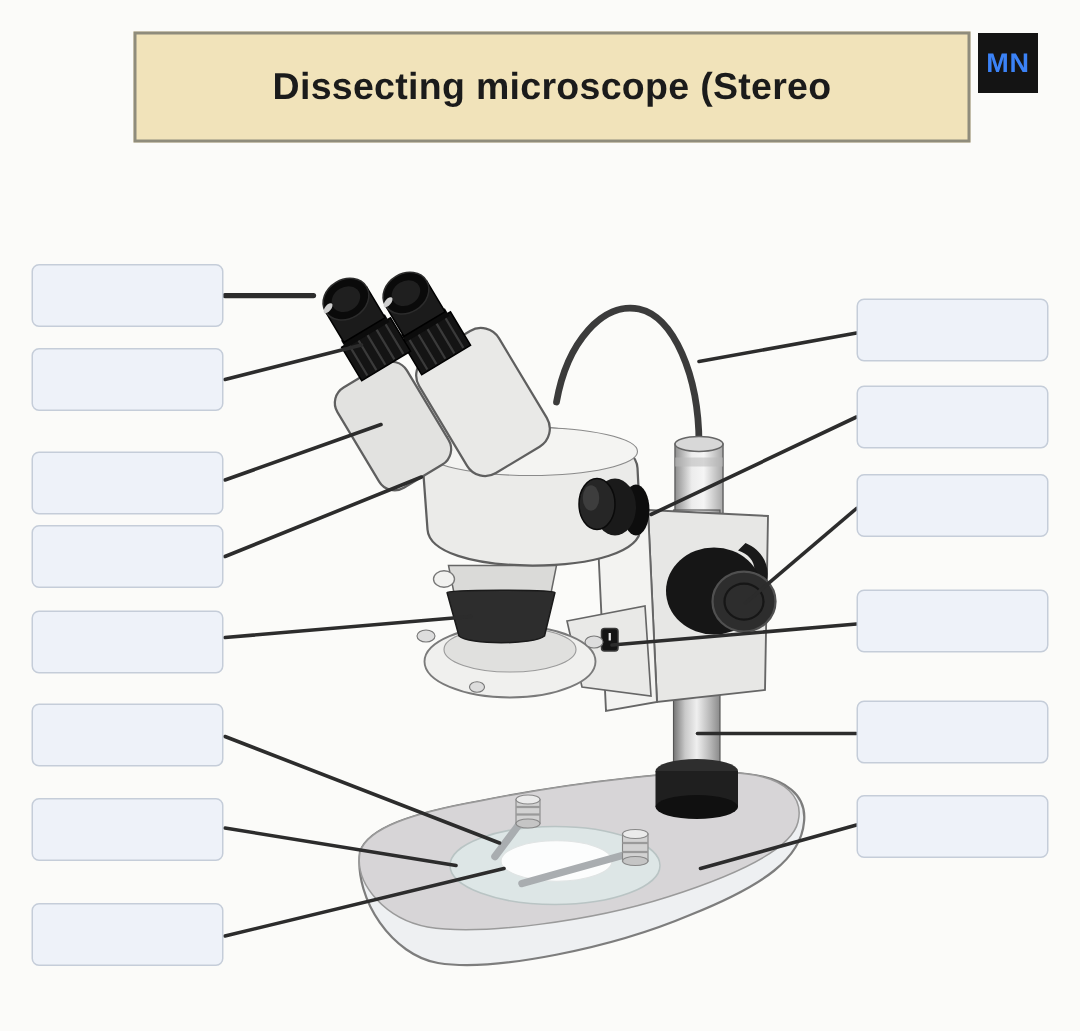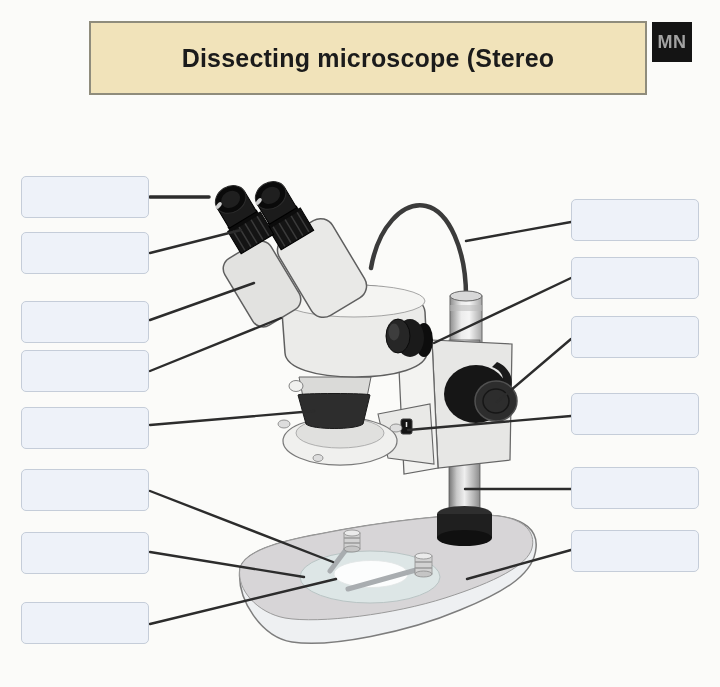--- a/index.html
+++ b/index.html
@@ -13,21 +13,21 @@
     position:absolute;left:89px;top:21px;width:558px;height:74px;
     background:#f1e3ba;border:2px solid #8f8c7c;box-sizing:border-box;
     display:flex;flex-direction:column;justify-content:center;align-items:center;
   }
   .banner .t{
     font-weight:bold;font-size:25px;line-height:30px;color:#1b1b1b;
     letter-spacing:0.2px;white-space:nowrap;
   }
   .logo{
     position:absolute;left:652px;top:22px;width:40px;height:40px;
-    background:#141414;color:#a3a3a3;display:flex;align-items:center;justify-content:center;
+    background:#141414;color:#3b82f6;display:flex;align-items:center;justify-content:center;
     font-weight:bold;font-size:18px;letter-spacing:0.5px;
   }
   .abox{
     position:absolute;width:128px;height:42px;
     background:#eef2f9;border:1.5px solid #c5cdd9;border-radius:5px;
     box-sizing:border-box;color:#333;font-size:13px;
   }
 </style>
 </head>
 <body>

